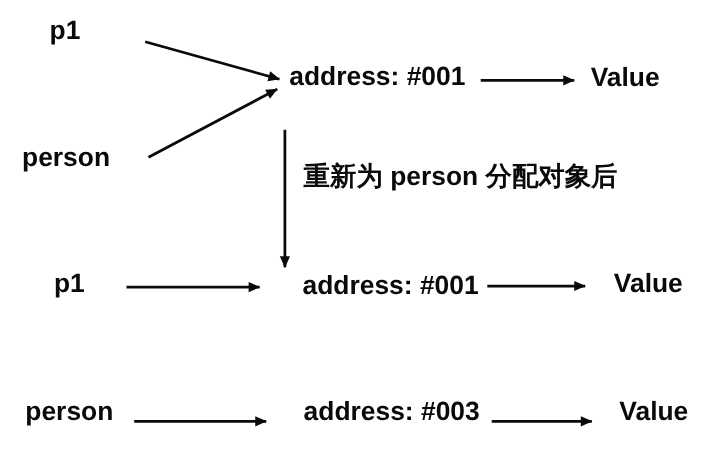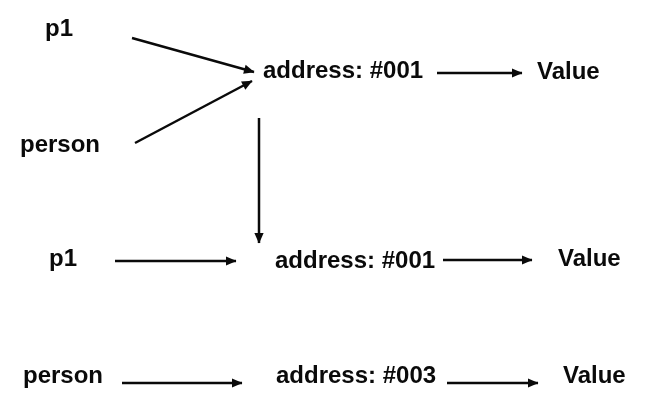--- a/index.html
+++ b/index.html
@@ -55,20 +55,21 @@
   </svg>
 
   <div class="lbl" style="left:45px; top:16px;">p1</div>
 
   <div class="lbl" style="left:20px; top:132px;">person</div>
 
   <div class="lbl" style="left:263px; top:58px;">address: #001</div>
 
   <div class="lbl" style="left:537px; top:59px;">Value</div>
 
+  <div class="lbl" style="left:276px; top:149px;">重新为 person 分配对象后</div>
 
   <div class="lbl" style="left:49px; top:246px;">p1</div>
 
   <div class="lbl" style="left:275px; top:248px;">address: #001</div>
 
   <div class="lbl" style="left:558px; top:246px;">Value</div>
 
   <div class="lbl" style="left:23px; top:363px;">person</div>
 
   <div class="lbl" style="left:276px; top:363px;">address: #003</div>

